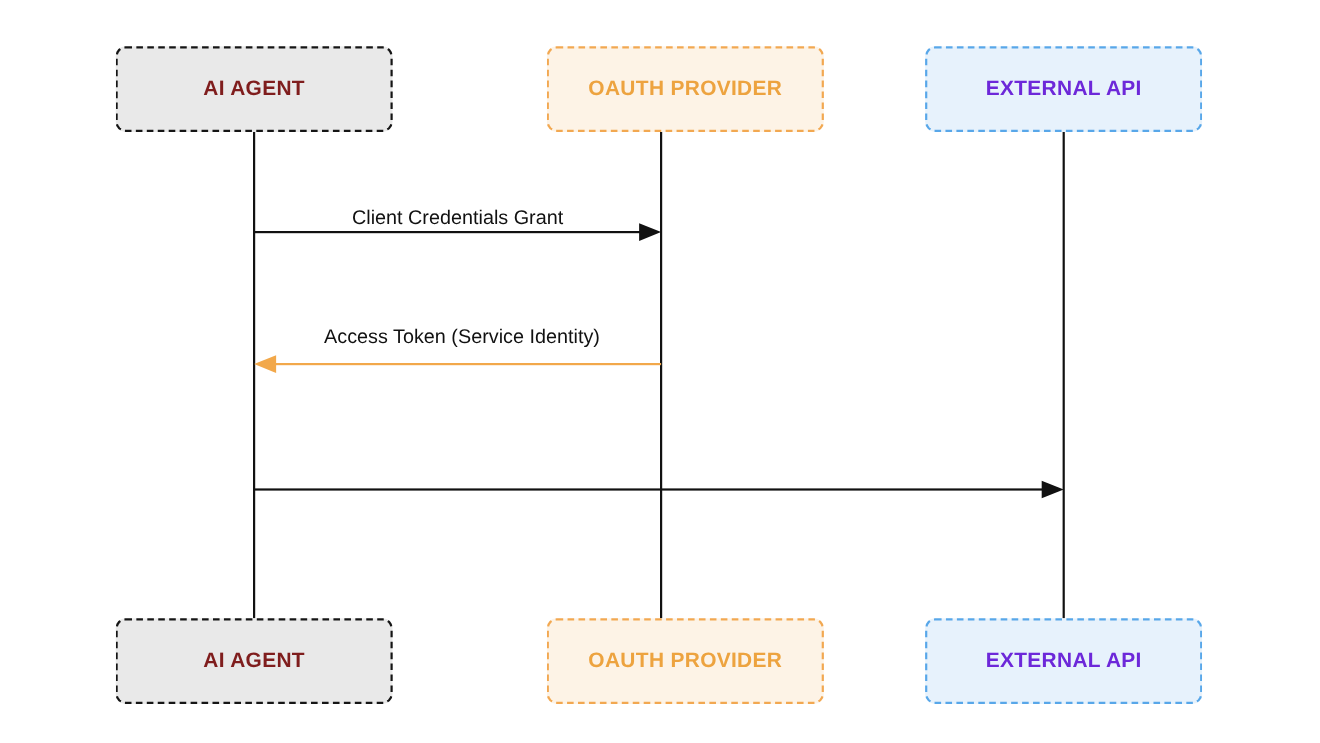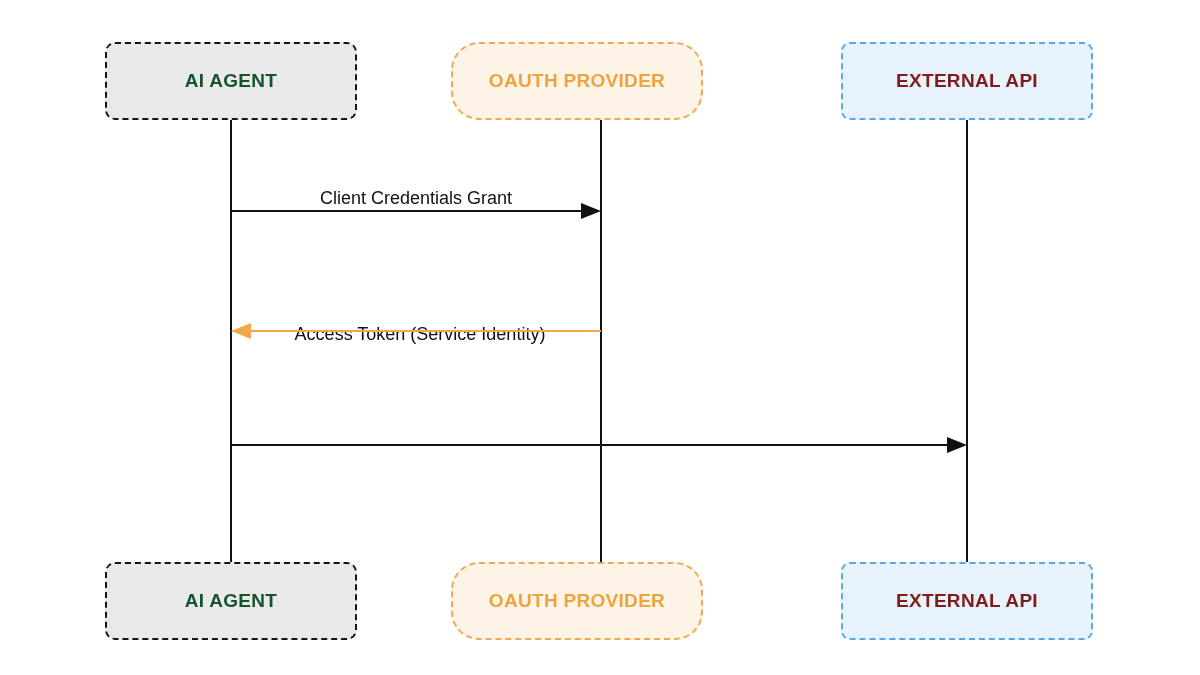--- a/index.html
+++ b/index.html
@@ -39,38 +39,37 @@
     display: flex;
     align-items: center;
     justify-content: center;
     font-size: 19px;
     font-weight: 600;
     letter-spacing: 0.3px;
   }
   .actor-box.top { top: 42px; }
   .actor-box.bottom { top: 562px; }
   .actor-box.col-a { left: 105px; }
-  .actor-box.col-b { left: 451px; border-radius: 28px; }
+  .actor-box.col-b { left: 497px; }
   .actor-box.col-c { left: 841px; }
 
   .actor-gray {
     background: #e9e9e9;
     border-color: #151515;
-    color: #14532d;
-    border-radius: 10px;
+    color: #7f1d1d;
   }
   .actor-orange {
     background: #fdf3e6;
     border-color: #f2a851;
     color: #eda33f;
   }
   .actor-blue {
     background: #e7f2fc;
     border-color: #58a7e9;
-    color: #7f1d1d;
+    color: #6d28d9;
   }
 
   
   .msg-line {
     position: absolute;
     height: 2px;
   }
   .msg-line.black { background: #111111; }
   .msg-line.orange { background: #f2a84a; }
 
@@ -98,21 +97,21 @@
   }
 
   
   .m1-line { left: 231px; top: 210px; width: 351px; }
   .m1-head { left: 581px; top: 203px; }
   .m1-label { left: 416px; top: 185px; }
 
   
   .m2-line { left: 249px; top: 330px; width: 352px; }
   .m2-head { left: 231px; top: 323px; }
-  .m2-label { left: 420px; top: 293px; margin-top: 28px; }
+  .m2-label { left: 420px; top: 293px; }
 
   
   .m3-line { left: 231px; top: 444px; width: 717px; }
   .m3-head { left: 947px; top: 437px; }
   .m3-label { left: 601px; top: 411px; }
 </style>
 </head>
 <body>
 
 <div class="canvas">

